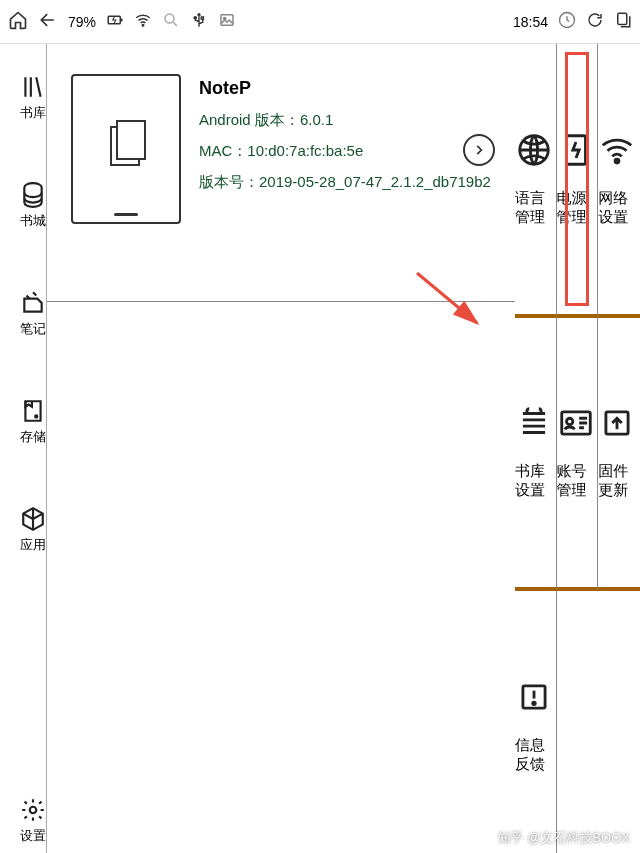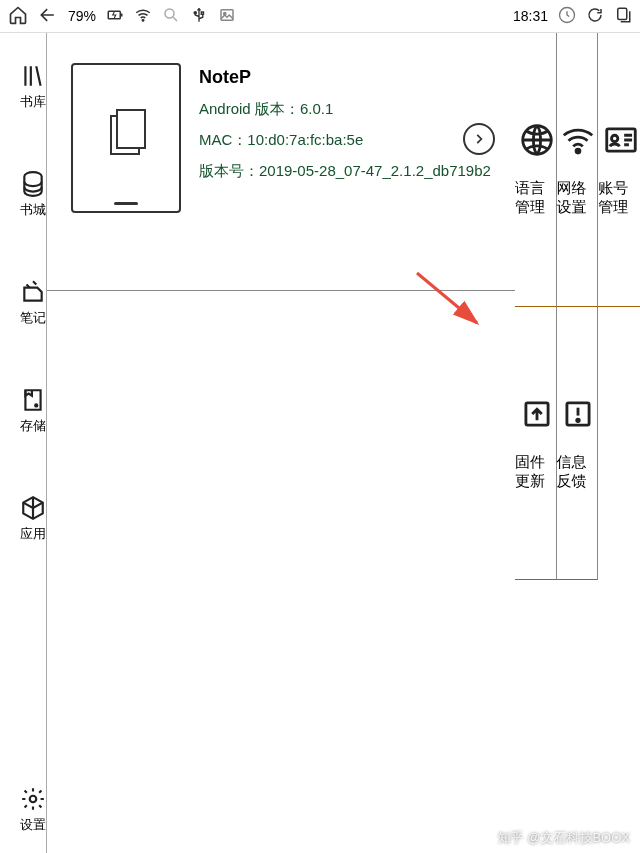--- a/index.html
+++ b/index.html
@@ -5,21 +5,21 @@
     * { margin: 0; padding: 0; box-sizing: border-box; }
     body {
       width: 640px;
       height: 853px;
       font-family: "Microsoft YaHei", sans-serif;
       background: #fff;
       position: relative;
       overflow: hidden;
     }
     .status-bar {
-      height: 33px;
+      height: 44px;
       display: flex;
       align-items: center;
       padding: 0 8px;
       border-bottom: 1px solid #ddd;
       gap: 10px;
       font-size: 14px;
     }
     .status-left { display: flex; align-items: center; gap: 10px; }
     .status-right { margin-left: auto; display: flex; align-items: center; gap: 10px; }
     .status-bar svg { width: 20px; height: 20px; }
@@ -89,24 +89,24 @@
       justify-content: center;
     }
     .grid {
       flex: 1;
       display: grid;
       grid-template-columns: repeat(3, 1fr);
       grid-template-rows: repeat(3, 1fr);
     }
     .grid-item {
       border-right: 1px solid #888;
-      border-bottom: 1px solid #a16207;
+      border-bottom: 4px solid #a16207;
       display: flex;
       flex-direction: column;
-      align-items: flex-end;
+      align-items: flex-start;
       justify-content: center;
       gap: 20px;
       cursor: pointer;
     }
     .grid-item:nth-child(3n) { border-right: none; }
     .grid-item svg { width: 38px; height: 38px; }
     .grid-item .label { font-size: 15px; }
     .grid-item.highlighted {
       position: relative;
     }
@@ -160,21 +160,21 @@
           <path d="M12 3v18M12 3l-2 3m2-3l2 3M12 14l-5-2v-3m5 8l5-2v-3M6 9h2m7-1h3v3h-3z"></path>
           <circle cx="7" cy="9" r="1.5" fill="#333"></circle>
         </svg></span>
     <span class="icon-sm"><svg viewBox="0 0 24 24" fill="none" stroke="#888" stroke-width="2">
           <rect x="4" y="5" width="16" height="14" rx="1"></rect>
           <circle cx="9" cy="10" r="1.5" fill="#888"></circle>
           <path d="M4 17l5-5 3 3 3-3 5 5"></path>
         </svg></span>
   </div>
   <div class="status-right">
-    <span>18:31</span>
+    <span>18:54</span>
     <span class="icon-sm"><svg viewBox="0 0 24 24" fill="none" stroke="#777" stroke-width="1.8">
           <circle cx="12" cy="12" r="10"></circle>
           <path d="M12 7v5l3 2"></path>
         </svg></span>
     <span class="icon-sm"><svg viewBox="0 0 24 24" fill="none" stroke="#333" stroke-width="2">
           <path d="M20 12a8 8 0 11-2.3-5.6M20 4v5h-5"></path>
         </svg></span>
     <span class="icon-sm"><svg viewBox="0 0 24 24" fill="none" stroke="#333" stroke-width="2">
           <rect x="5" y="3" width="12" height="15" rx="2"></rect>
           <path d="M9 21h12V7"></path>
@@ -250,26 +250,40 @@
     </div>
 
     <div class="grid">
       <div class="grid-item">
         <svg viewBox="0 0 24 24" fill="none" stroke="#222" stroke-width="1.8">
             <circle cx="12" cy="12" r="9"></circle>
             <path d="M3 12h18M12 3c3 3 3 15 0 18M12 3c-3 3-3 15 0 18M5 6c4 3 10 3 14 0M5 18c4-3 10-3 14 0"></path>
           </svg>
         <span class="label">语言管理</span>
       </div>
+      <div class="grid-item highlighted">
+        <svg viewBox="0 0 24 24" fill="none" stroke="#222" stroke-width="1.8">
+            <rect x="6" y="3" width="12" height="18" rx="1"></rect>
+            <path d="M12 7l-2 5h4l-2 5"></path>
+          </svg>
+        <span class="label">电源管理</span>
+      </div>
       <div class="grid-item">
         <svg viewBox="0 0 24 24" fill="none" stroke="#222" stroke-width="1.8">
             <path d="M3 9a14 14 0 0118 0M6 12.5a9 9 0 0112 0M9 16a4 4 0 016 0"></path>
             <circle cx="12" cy="19" r="1.2" fill="#222"></circle>
           </svg>
         <span class="label">网络设置</span>
+      </div>
+      <div class="grid-item">
+        <svg viewBox="0 0 24 24" fill="none" stroke="#222" stroke-width="1.8">
+            <path d="M5 6h14M5 10h14M5 14h14M5 18h14"></path>
+            <path d="M9 3c-2 0-2 3 0 3m6-3c2 0 2 3 0 3"></path>
+          </svg>
+        <span class="label">书库设置</span>
       </div>
       <div class="grid-item">
         <svg viewBox="0 0 24 24" fill="none" stroke="#222" stroke-width="1.8">
             <rect x="3" y="5" width="18" height="14" rx="1"></rect>
             <circle cx="8" cy="11" r="2"></circle>
             <path d="M5 16c1-2 5-2 6 0M14 9h5m-5 3h5m-5 3h3"></path>
           </svg>
         <span class="label">账号管理</span>
       </div>
       <div class="grid-item">

